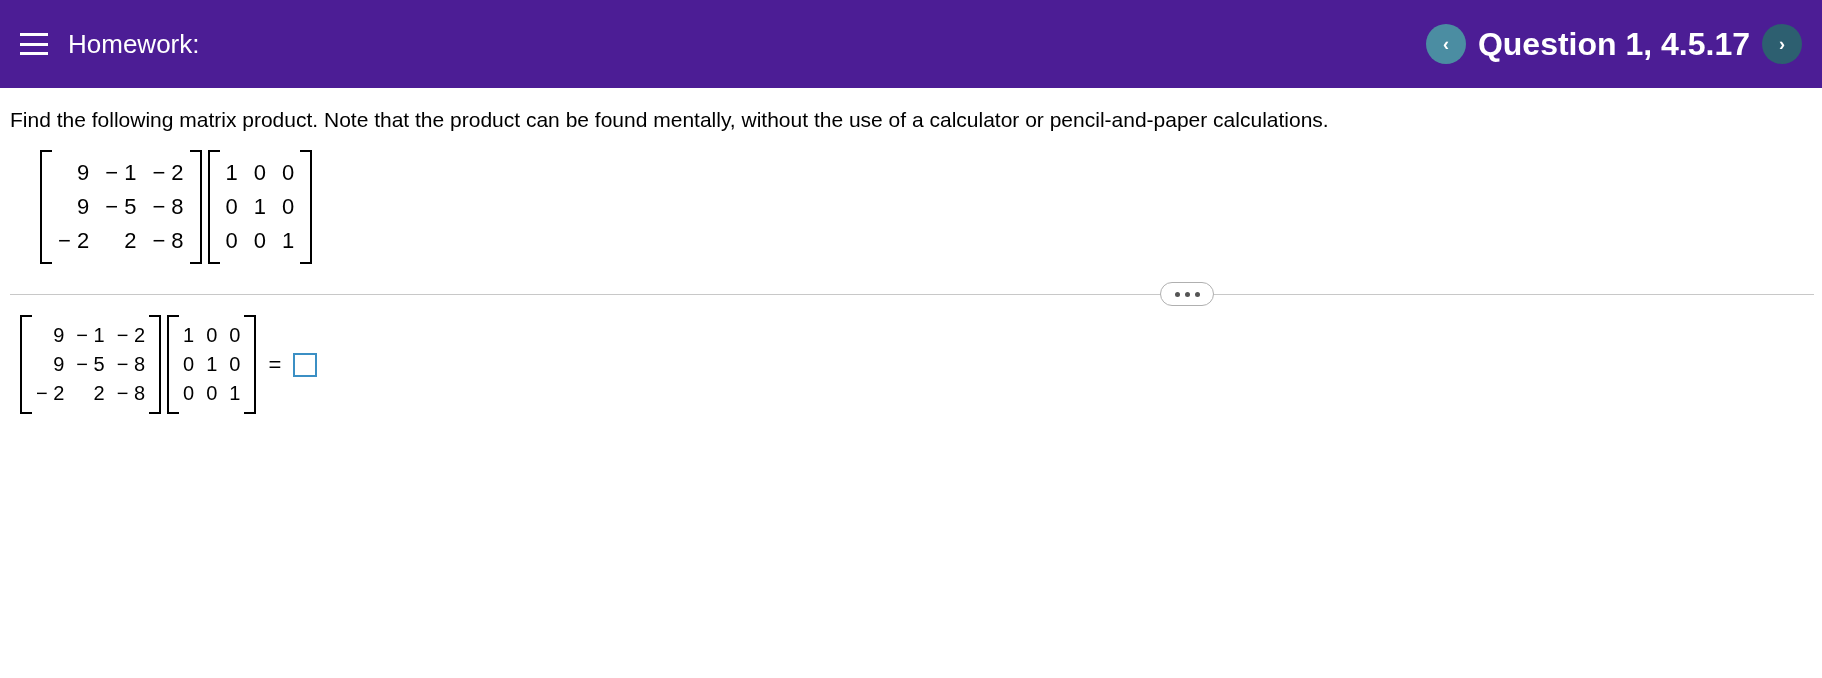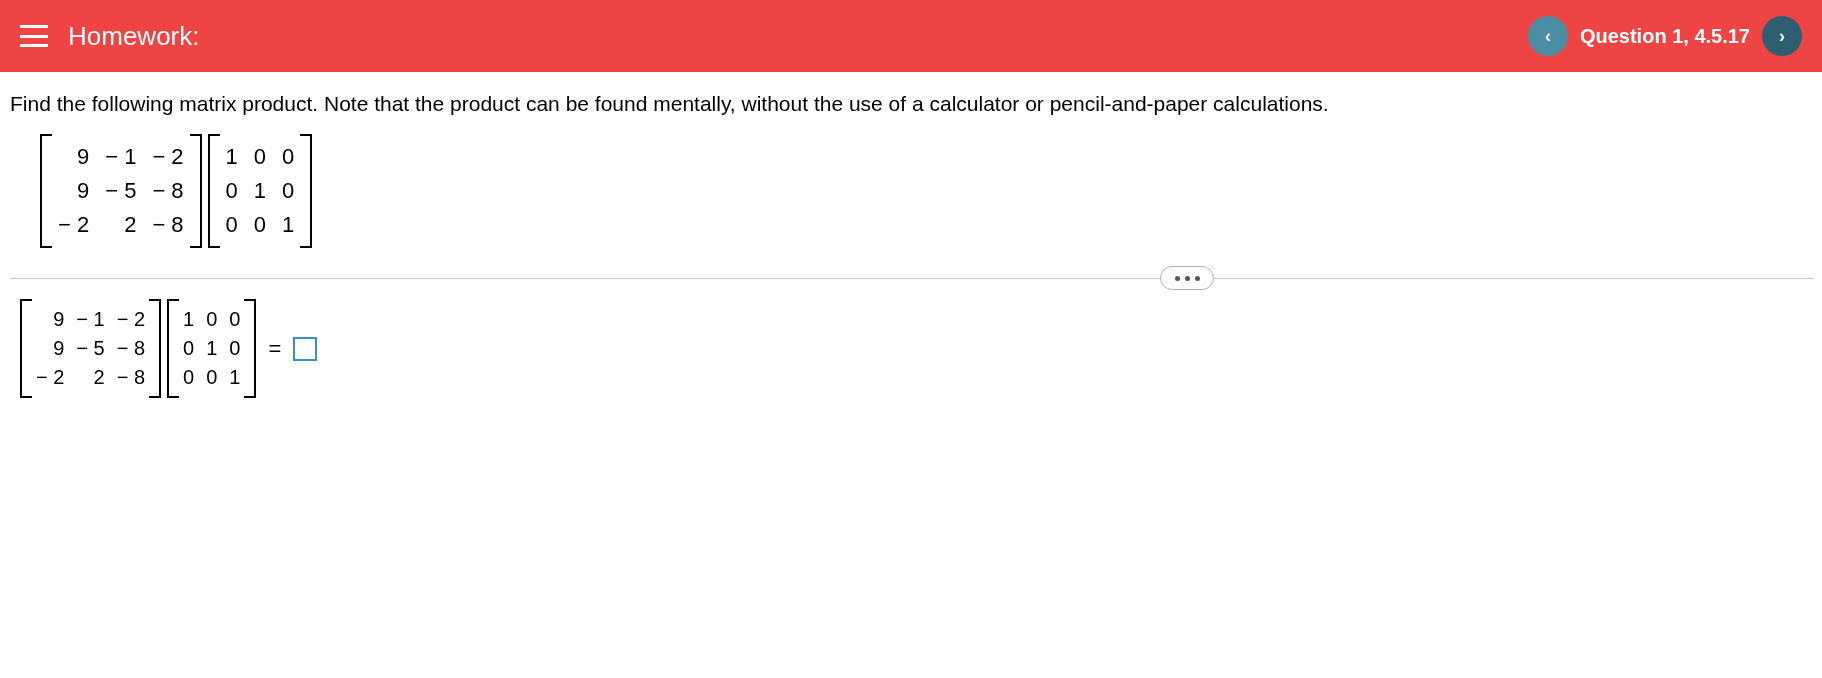--- a/index.html
+++ b/index.html
@@ -4,22 +4,22 @@
 <style>
   * { box-sizing: border-box; margin: 0; padding: 0; }
   body {
     font-family: Arial, Helvetica, sans-serif;
     background: #ffffff;
     width: 1822px;
     height: 678px;
     overflow: hidden;
   }
   .header {
-    background: #ef4444;
-    height: 72px;
+    background: #4c1d95;
+    height: 88px;
     display: flex;
     align-items: center;
     padding: 0 20px;
     color: #ffffff;
     text-align: center;
   }
   .menu-icon {
     width: 28px;
     height: 22px;
     display: flex;
@@ -54,21 +54,21 @@
     border-radius: 50%;
     display: flex;
     align-items: center;
     justify-content: center;
     font-size: 18px;
     font-weight: 700;
     cursor: pointer;
   }
   .nav-prev { background: #4b8da2; color: #ffffff; }
   .nav-next { background: #2d5f70; color: #ffffff; }
-  .question-label { font-size: 20px; font-weight: 700; }
+  .question-label { font-size: 32px; font-weight: 700; }
 
   .content {
     padding: 20px 8px 0 10px;
   }
   .prompt {
     font-size: 21px;
     color: #000;
     margin-bottom: 18px;
   }
   .matrix-row {

